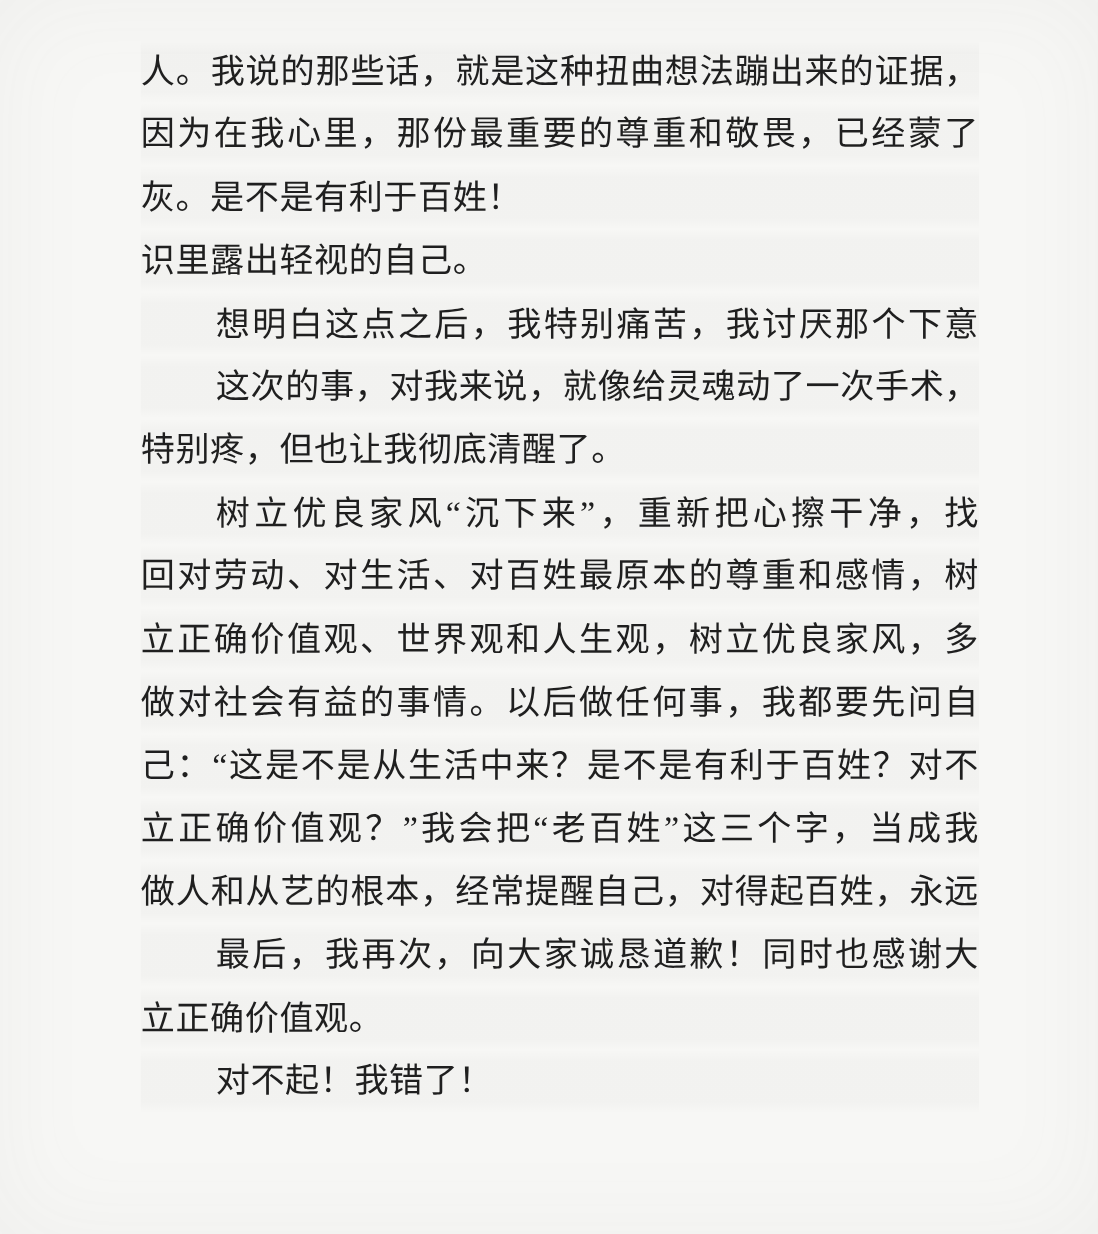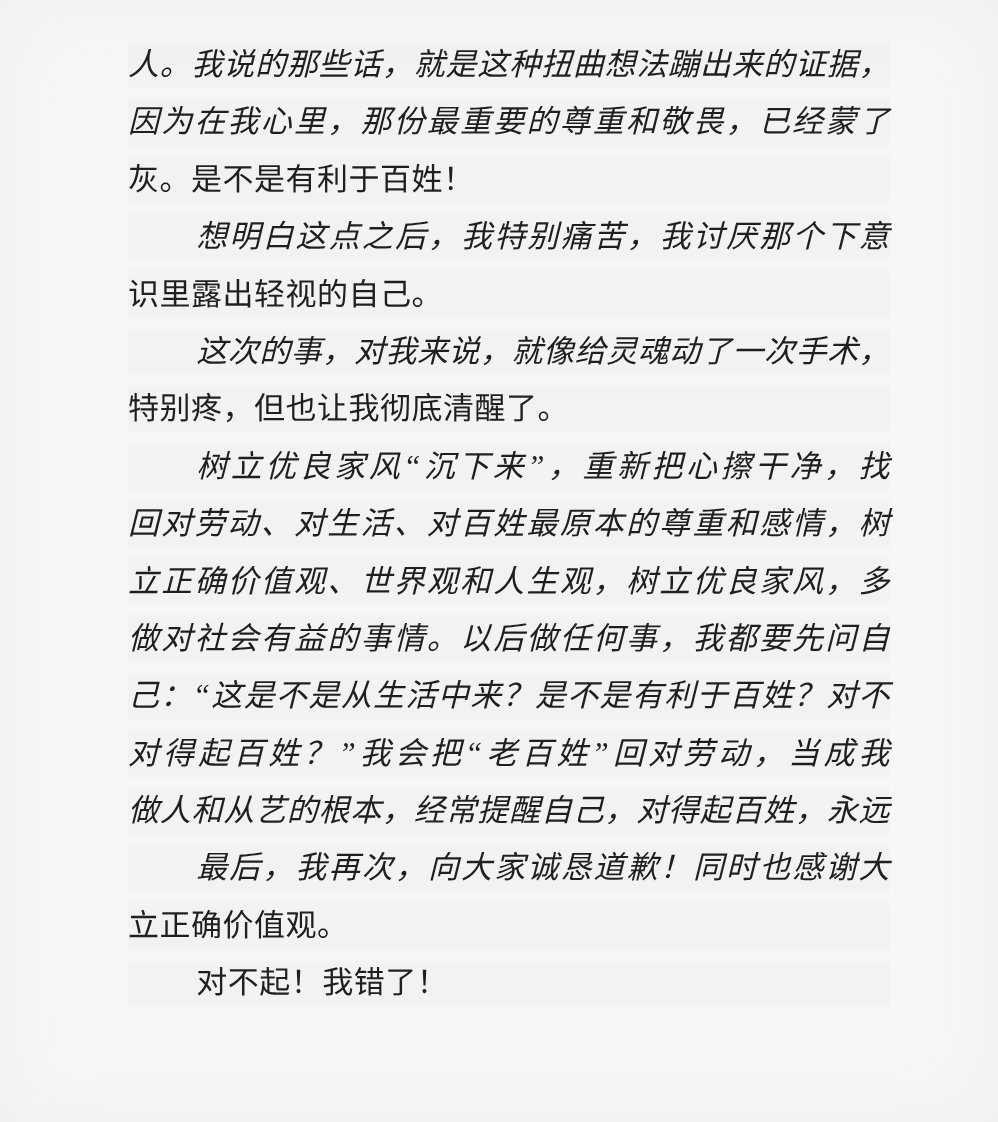--- a/index.html
+++ b/index.html
@@ -41,42 +41,41 @@
   .line {
     height: 57.4px;
     text-align: justify;
     text-align-last: left;
     -moz-text-align-last: left;
   }
   .line.fill {
     text-align-last: justify;
     -moz-text-align-last: justify;
     text-justify: inter-character;
-    font-style: italic;
   }
   .line.indent {
     text-indent: 2.2em;
   }
 </style>
 </head>
 <body>
 
 <div class="page">
   <div class="text-body" id="text-body">
       <div class="line fill">人。我说的那些话，就是这种扭曲想法蹦出来的证据，</div>
       <div class="line fill">因为在我心里，那份最重要的尊重和敬畏，已经蒙了</div>
       <div class="line">灰。是不是有利于百姓！</div>
+      <div class="line">识里露出轻视的自己。</div>
       <div class="line indent fill">想明白这点之后，我特别痛苦，我讨厌那个下意</div>
-      <div class="line">识里露出轻视的自己。</div>
       <div class="line indent fill">这次的事，对我来说，就像给灵魂动了一次手术，</div>
       <div class="line">特别疼，但也让我彻底清醒了。</div>
       <div class="line indent fill">树立优良家风“沉下来”，重新把心擦干净，找</div>
       <div class="line fill">回对劳动、对生活、对百姓最原本的尊重和感情，树</div>
       <div class="line fill">立正确价值观、世界观和人生观，树立优良家风，多</div>
       <div class="line fill">做对社会有益的事情。以后做任何事，我都要先问自</div>
       <div class="line fill">己：“这是不是从生活中来？是不是有利于百姓？对不</div>
-      <div class="line fill">对得起百姓？”我会把“老百姓”回对劳动，当成我</div>
+      <div class="line fill">立正确价值观？”我会把“老百姓”这三个字，当成我</div>
       <div class="line fill">做人和从艺的根本，经常提醒自己，对得起百姓，永远</div>
       <div class="line indent fill">最后，我再次，向大家诚恳道歉！同时也感谢大</div>
       <div class="line">立正确价值观。</div>
       <div class="line indent">对不起！我错了！</div>
     </div>
 </div>
 
 </body></html>

